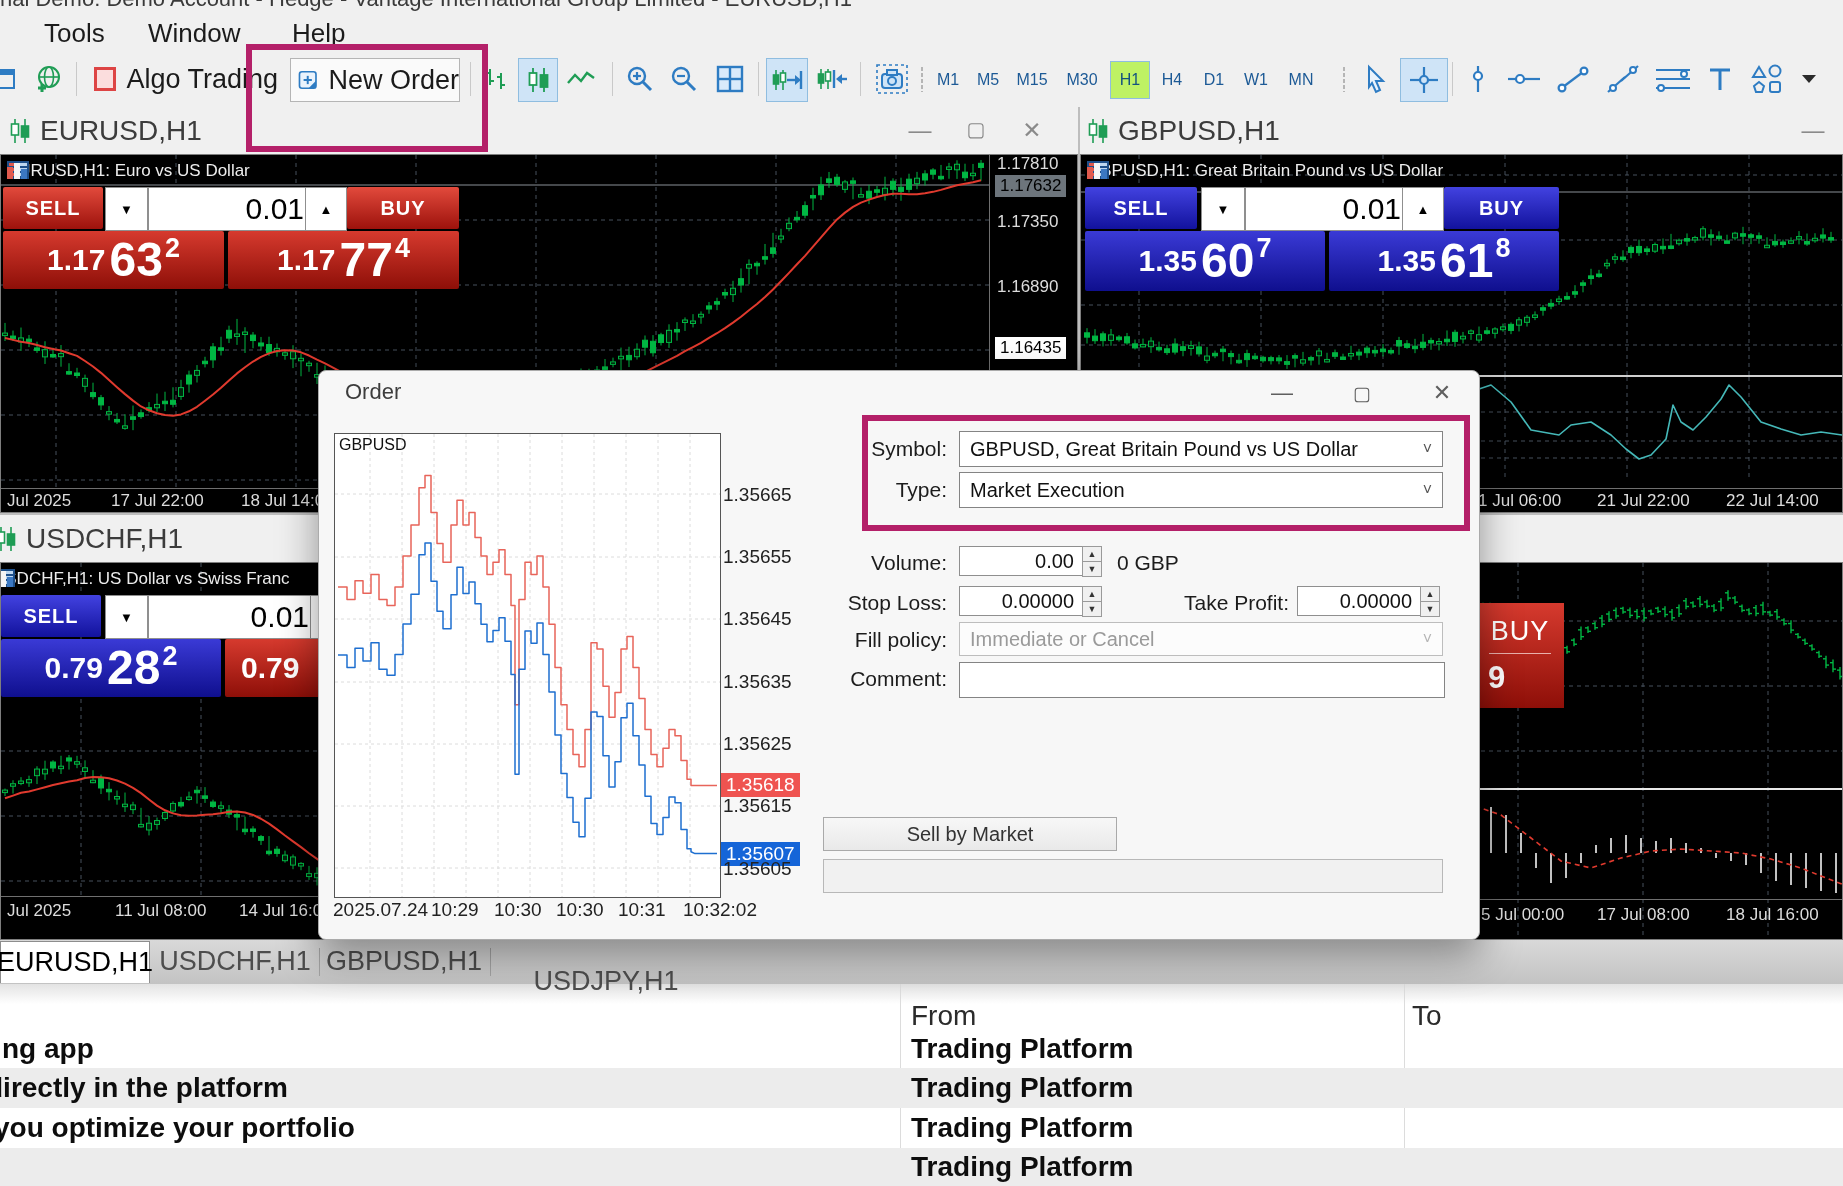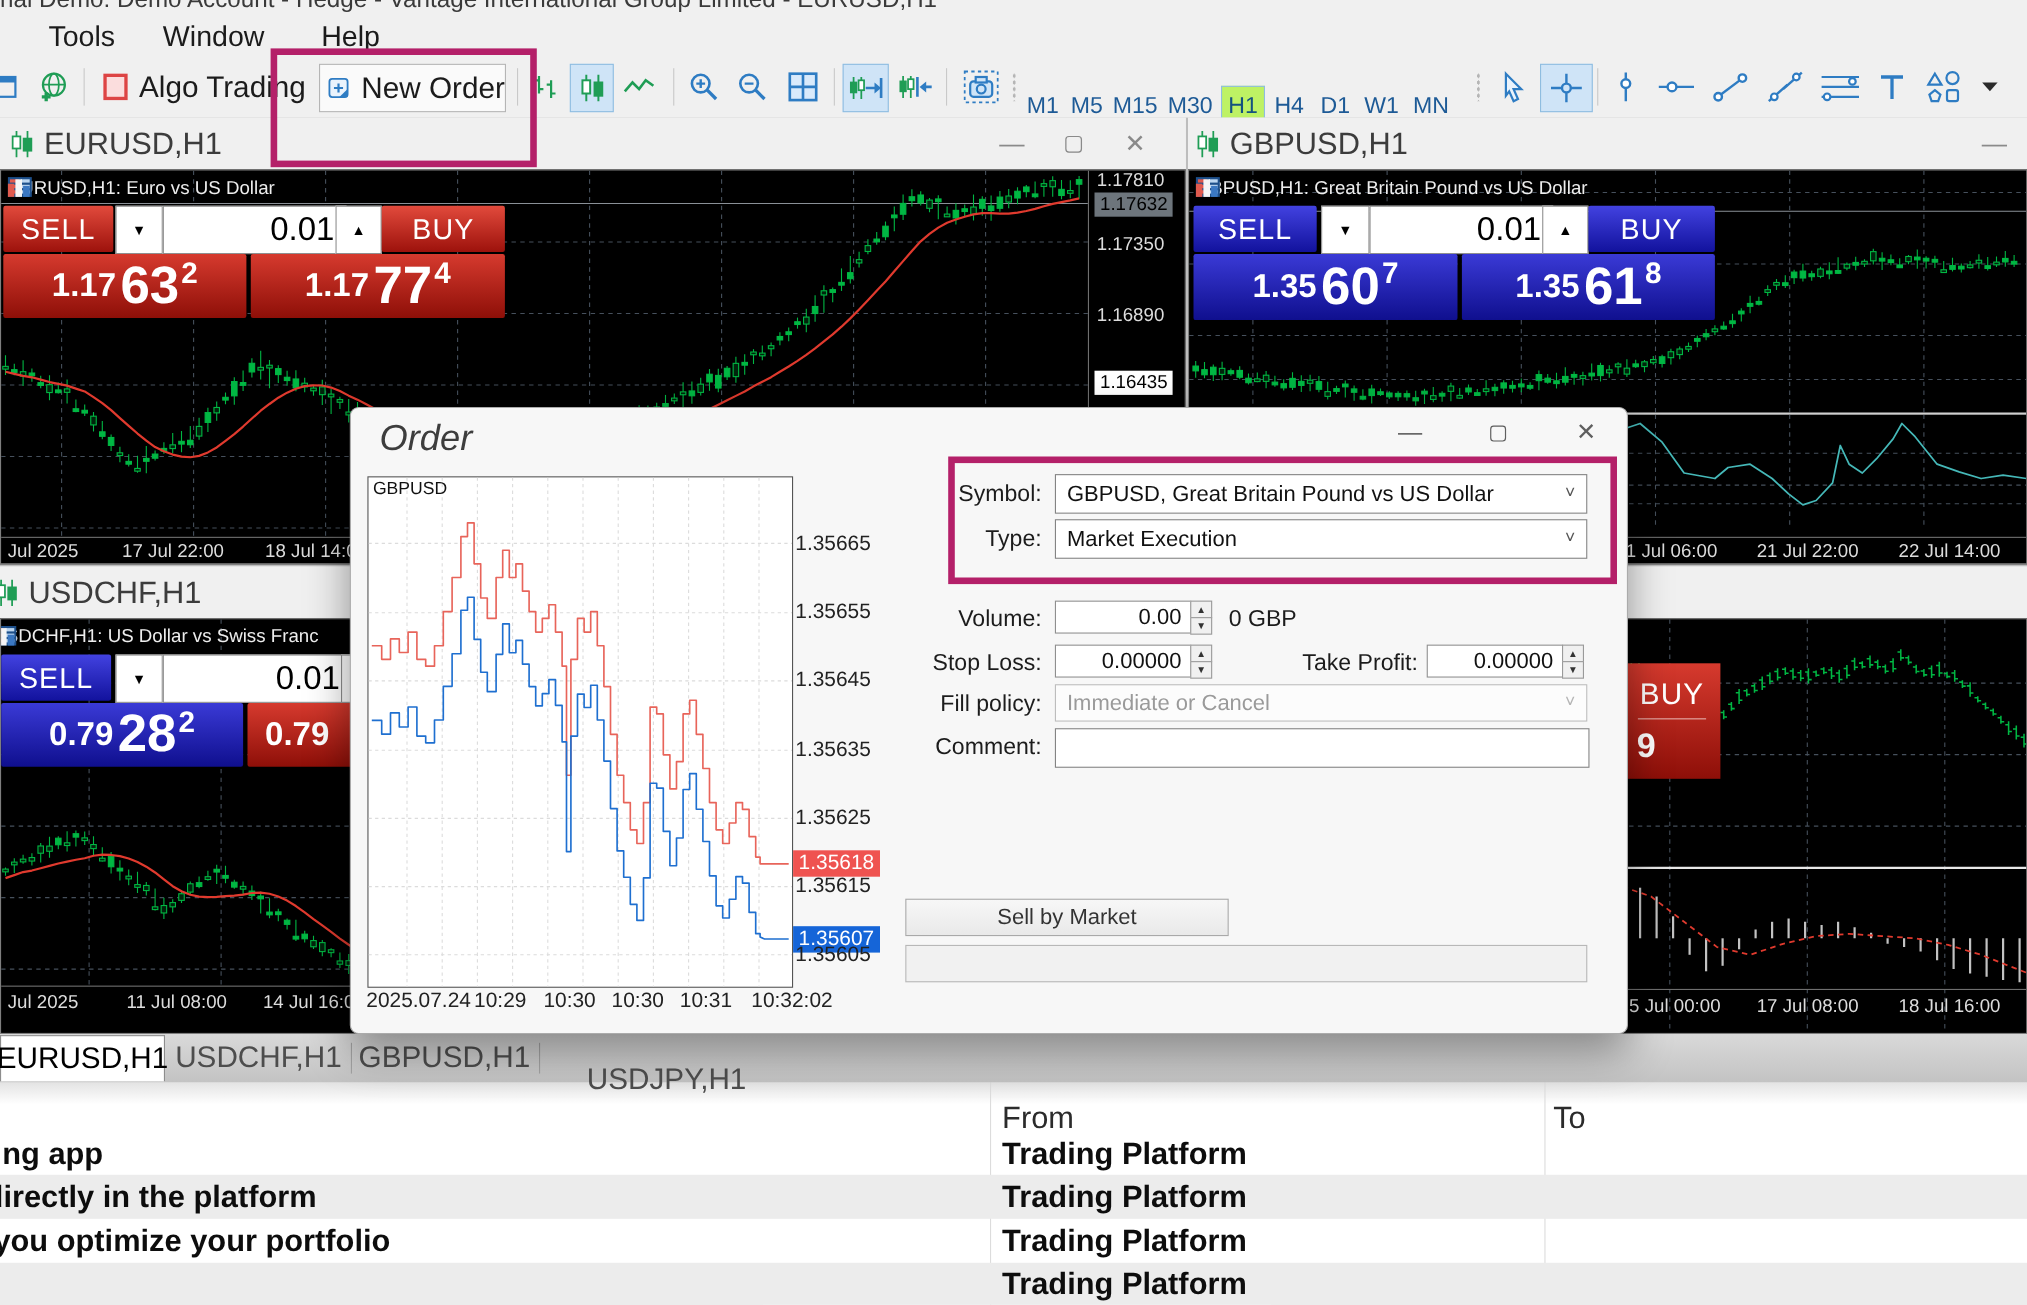--- a/index.html
+++ b/index.html
@@ -9,53 +9,53 @@
   
   .titlebar{left:0;top:0;width:1843px;height:12px;background:#f0f0f0;overflow:hidden;}
   .titlebar span{position:absolute;left:0;top:-14px;font-size:22px;color:#3a3a3a;white-space:nowrap;}
   .menubar{left:0;top:12px;width:1843px;height:40px;background:#f0f0f0;}
   .menu-item{position:absolute;top:4px;font-size:26px;color:#1b1b1b;padding:2px 10px;cursor:default;}
   .toolbar{left:0;top:52px;width:1843px;height:55px;background:#f0f0f0;border-bottom:1px solid #d2d2d2;}
   .tbtn{position:absolute;top:6px;height:42px;display:flex;align-items:center;justify-content:center;}
   .tsep{position:absolute;top:10px;width:1px;height:34px;background:#c9c9c9;}
   .tdots{position:absolute;top:14px;width:4px;height:26px;
          background-image:radial-gradient(#b5b5b5 1.2px, transparent 1.3px);background-size:4px 6px;}
-  .tf{position:absolute;top:26px;width:38px;height:36px;display:flex;align-items:center;justify-content:center;
-      font-size:21px;color:#1d5a96;border:1px solid transparent;}
+  .tf{position:absolute;top:9px;width:38px;height:36px;display:flex;align-items:center;justify-content:center;
+      font-size:16px;color:#1d5a96;border:1px solid transparent;}
   .tf.active{background:#bef264;border-color:#8fbde0;color:#14527f;}
   .tool-label{font-size:27px;color:#1b1b1b;margin-left:10px;white-space:nowrap;}
   
   .mdi{left:0;top:107px;width:1843px;height:833px;background:#bdbdbd;}
   .win{position:absolute;background:#f0f0f0;}
   .win-titlebar{position:absolute;left:0;top:0;right:0;height:47px;background:#f0f0f0;}
   .win-title{position:absolute;top:8px;font-size:28px;color:#3c3c3c;white-space:nowrap;}
   .winctl{position:absolute;top:10px;font-size:23px;color:#8a8a8a;width:30px;text-align:center;}
   .chart{position:absolute;background:#000;border:1px solid #7e7e7e;overflow:hidden;}
   .chart svg{position:absolute;left:0;top:0;pointer-events:none;}
   .chart-header{position:absolute;font-size:17px;color:#ededed;white-space:nowrap;}
   .hicon{display:inline-block;width:22px;height:18px;margin-right:6px;vertical-align:-3px;}
   .axis-label{position:absolute;font-size:17px;color:#dcdcdc;white-space:nowrap;}
   .scale-label{position:absolute;font-size:17px;color:#dcdcdc;right:6px;}
   .badge{position:absolute;font-size:17px;padding:1px 5px;}
   
   .oc-btn{position:absolute;display:flex;align-items:center;justify-content:center;color:#fff;
-          font-size:26px;letter-spacing:1px;border-radius:2px;}
+          font-size:20px;letter-spacing:1px;border-radius:2px;font-weight:bold;}
   .oc-red{background:linear-gradient(#e24a3c,#9d120c);}
   .oc-blue{background:linear-gradient(#4242e0,#12129d);}
   .oc-box{position:absolute;background:#fff;border:1px solid #8f8f8f;display:flex;align-items:center;}
   .oc-price{position:absolute;display:flex;align-items:center;justify-content:center;color:#fff;border-radius:2px;}
   .oc-price .p-small{font-size:30px;font-weight:bold;margin-right:4px;}
   .oc-price .p-big{font-size:48px;font-weight:bold;line-height:1;}
   .oc-price .p-sup{font-size:27px;font-weight:bold;align-self:flex-start;margin-top:2px;margin-left:2px;}
   .pr-red{background:linear-gradient(#d63a2e,#8e0f08);}
   .pr-blue{background:linear-gradient(#3a3ad6,#0f0f8e);}
   
   .dialog{left:318px;top:370px;width:1160px;height:568px;background:#f7f7f7;border:1px solid #ababab;
           border-radius:8px;box-shadow:0 14px 40px rgba(0,0,0,.4);z-index:10;}
-  .dlg-title{position:absolute;left:26px;top:8px;font-size:33px;color:#3d3d3d;font-style:italic;}
+  .dlg-title{position:absolute;left:26px;top:8px;font-size:22px;color:#3d3d3d;}
   .dlg-ctl{position:absolute;top:6px;width:46px;height:32px;display:flex;align-items:center;justify-content:center;
            color:#5f5f5f;font-size:22px;}
   .fld-label{position:absolute;font-size:21px;color:#1c1c1c;text-align:right;}
   .select{position:absolute;background:#fff;border:1px solid #848484;display:flex;align-items:center;
           font-size:20px;color:#111;padding:0 10px;}
   .select .chev{margin-left:auto;color:#555;font-size:16px;}
   .select.disabled{color:#9a9a9a;border-color:#bdbdbd;background:#fcfcfc;}
   .select.disabled .chev{color:#b5b5b5;}
   .num-input{position:absolute;background:#fff;border:1px solid #8f8f8f;display:flex;align-items:center;
              justify-content:flex-end;font-size:20px;color:#111;padding:0 8px;}

